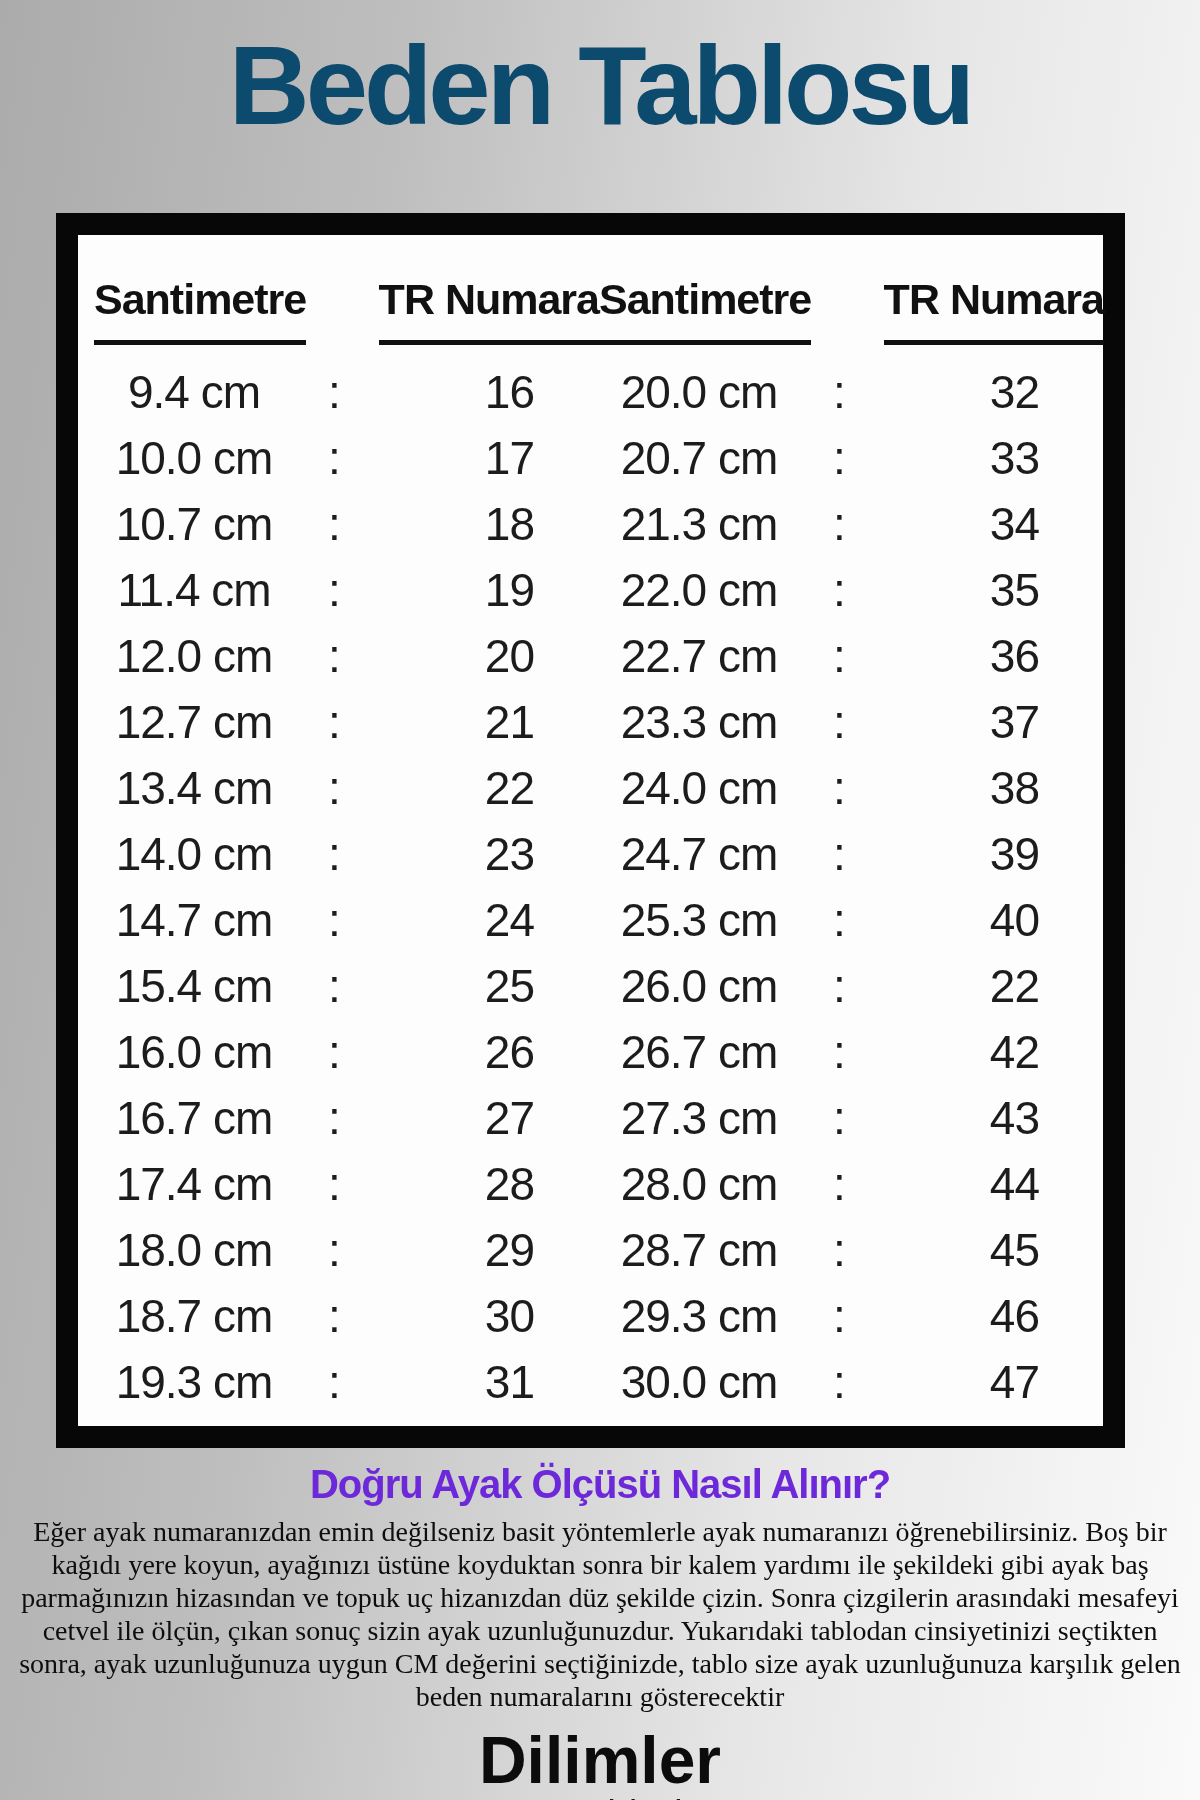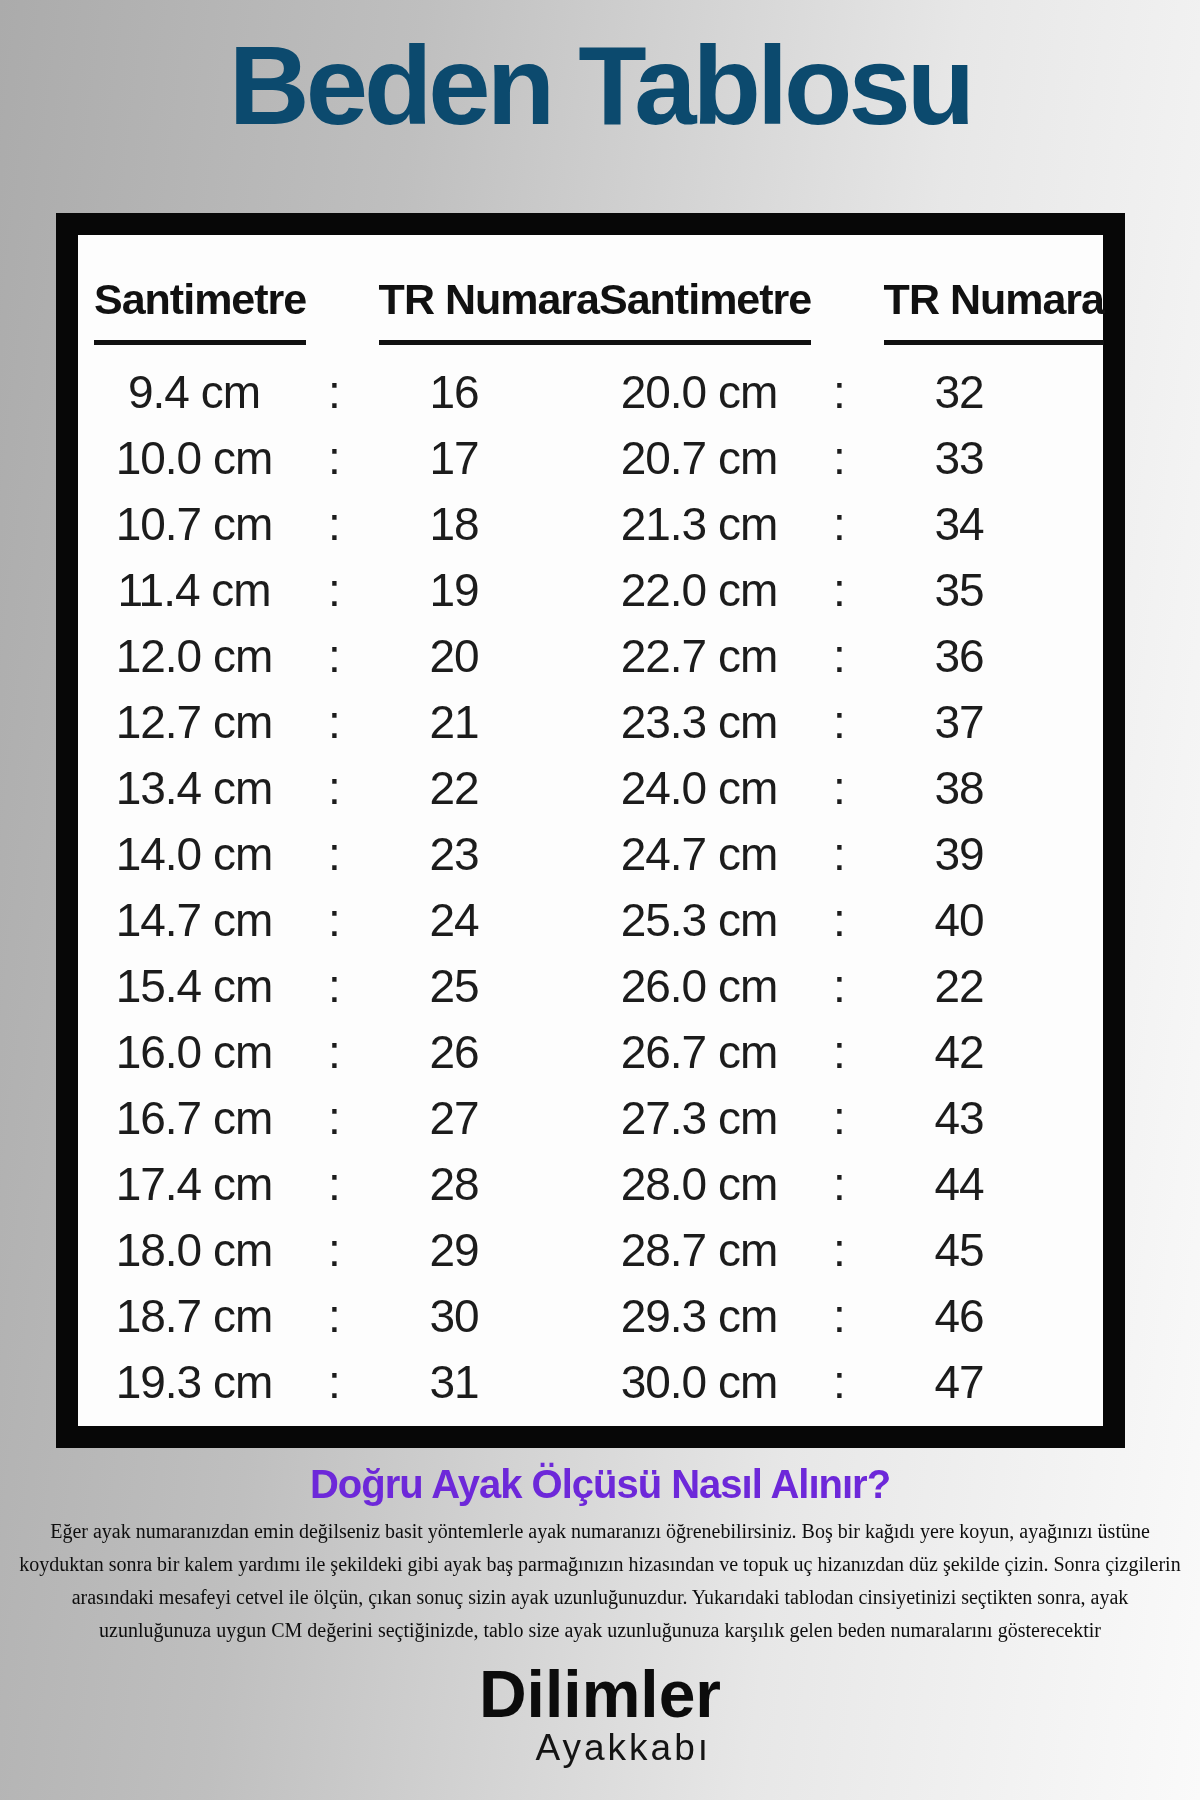--- a/index.html
+++ b/index.html
@@ -38,35 +38,35 @@
     font-weight: 700;
     letter-spacing: -1px;
     color: #111;
     border-bottom: 5px solid #111;
     padding-bottom: 16px;
   }
   .rows { display: block; }
   .row { display: flex; height: 66px; align-items: center; }
   .cell-cm { width: 200px; text-align: center; }
   .cell-sep { width: 80px; text-align: center; }
-  .cell-num { width: 160px; text-align: center; }
+  .cell-num { width: 160px; text-align: right; }
   .row span { font-size: 46px; color: #1c1c1c; letter-spacing: -1px; }
   .howto-heading {
     margin-top: 14px;
     text-align: center;
     font-size: 40px;
     font-weight: 700;
     color: #6d28d9;
     letter-spacing: -1px;
   }
   .howto-body {
     width: 1170px;
     margin: 8px auto 9px auto;
     font-family: "Liberation Serif", serif;
-    font-size: 20px;
+    font-size: 28px;
     line-height: 33px;
     text-align: center;
     color: #0e0e0e;
   }
   .brand { text-align: center; margin-top: 14px; }
   .brand-inner { display: inline-block; text-align: right; }
   .brand-name {
     font-size: 66px;
     font-weight: 700;
     letter-spacing: 0px;

